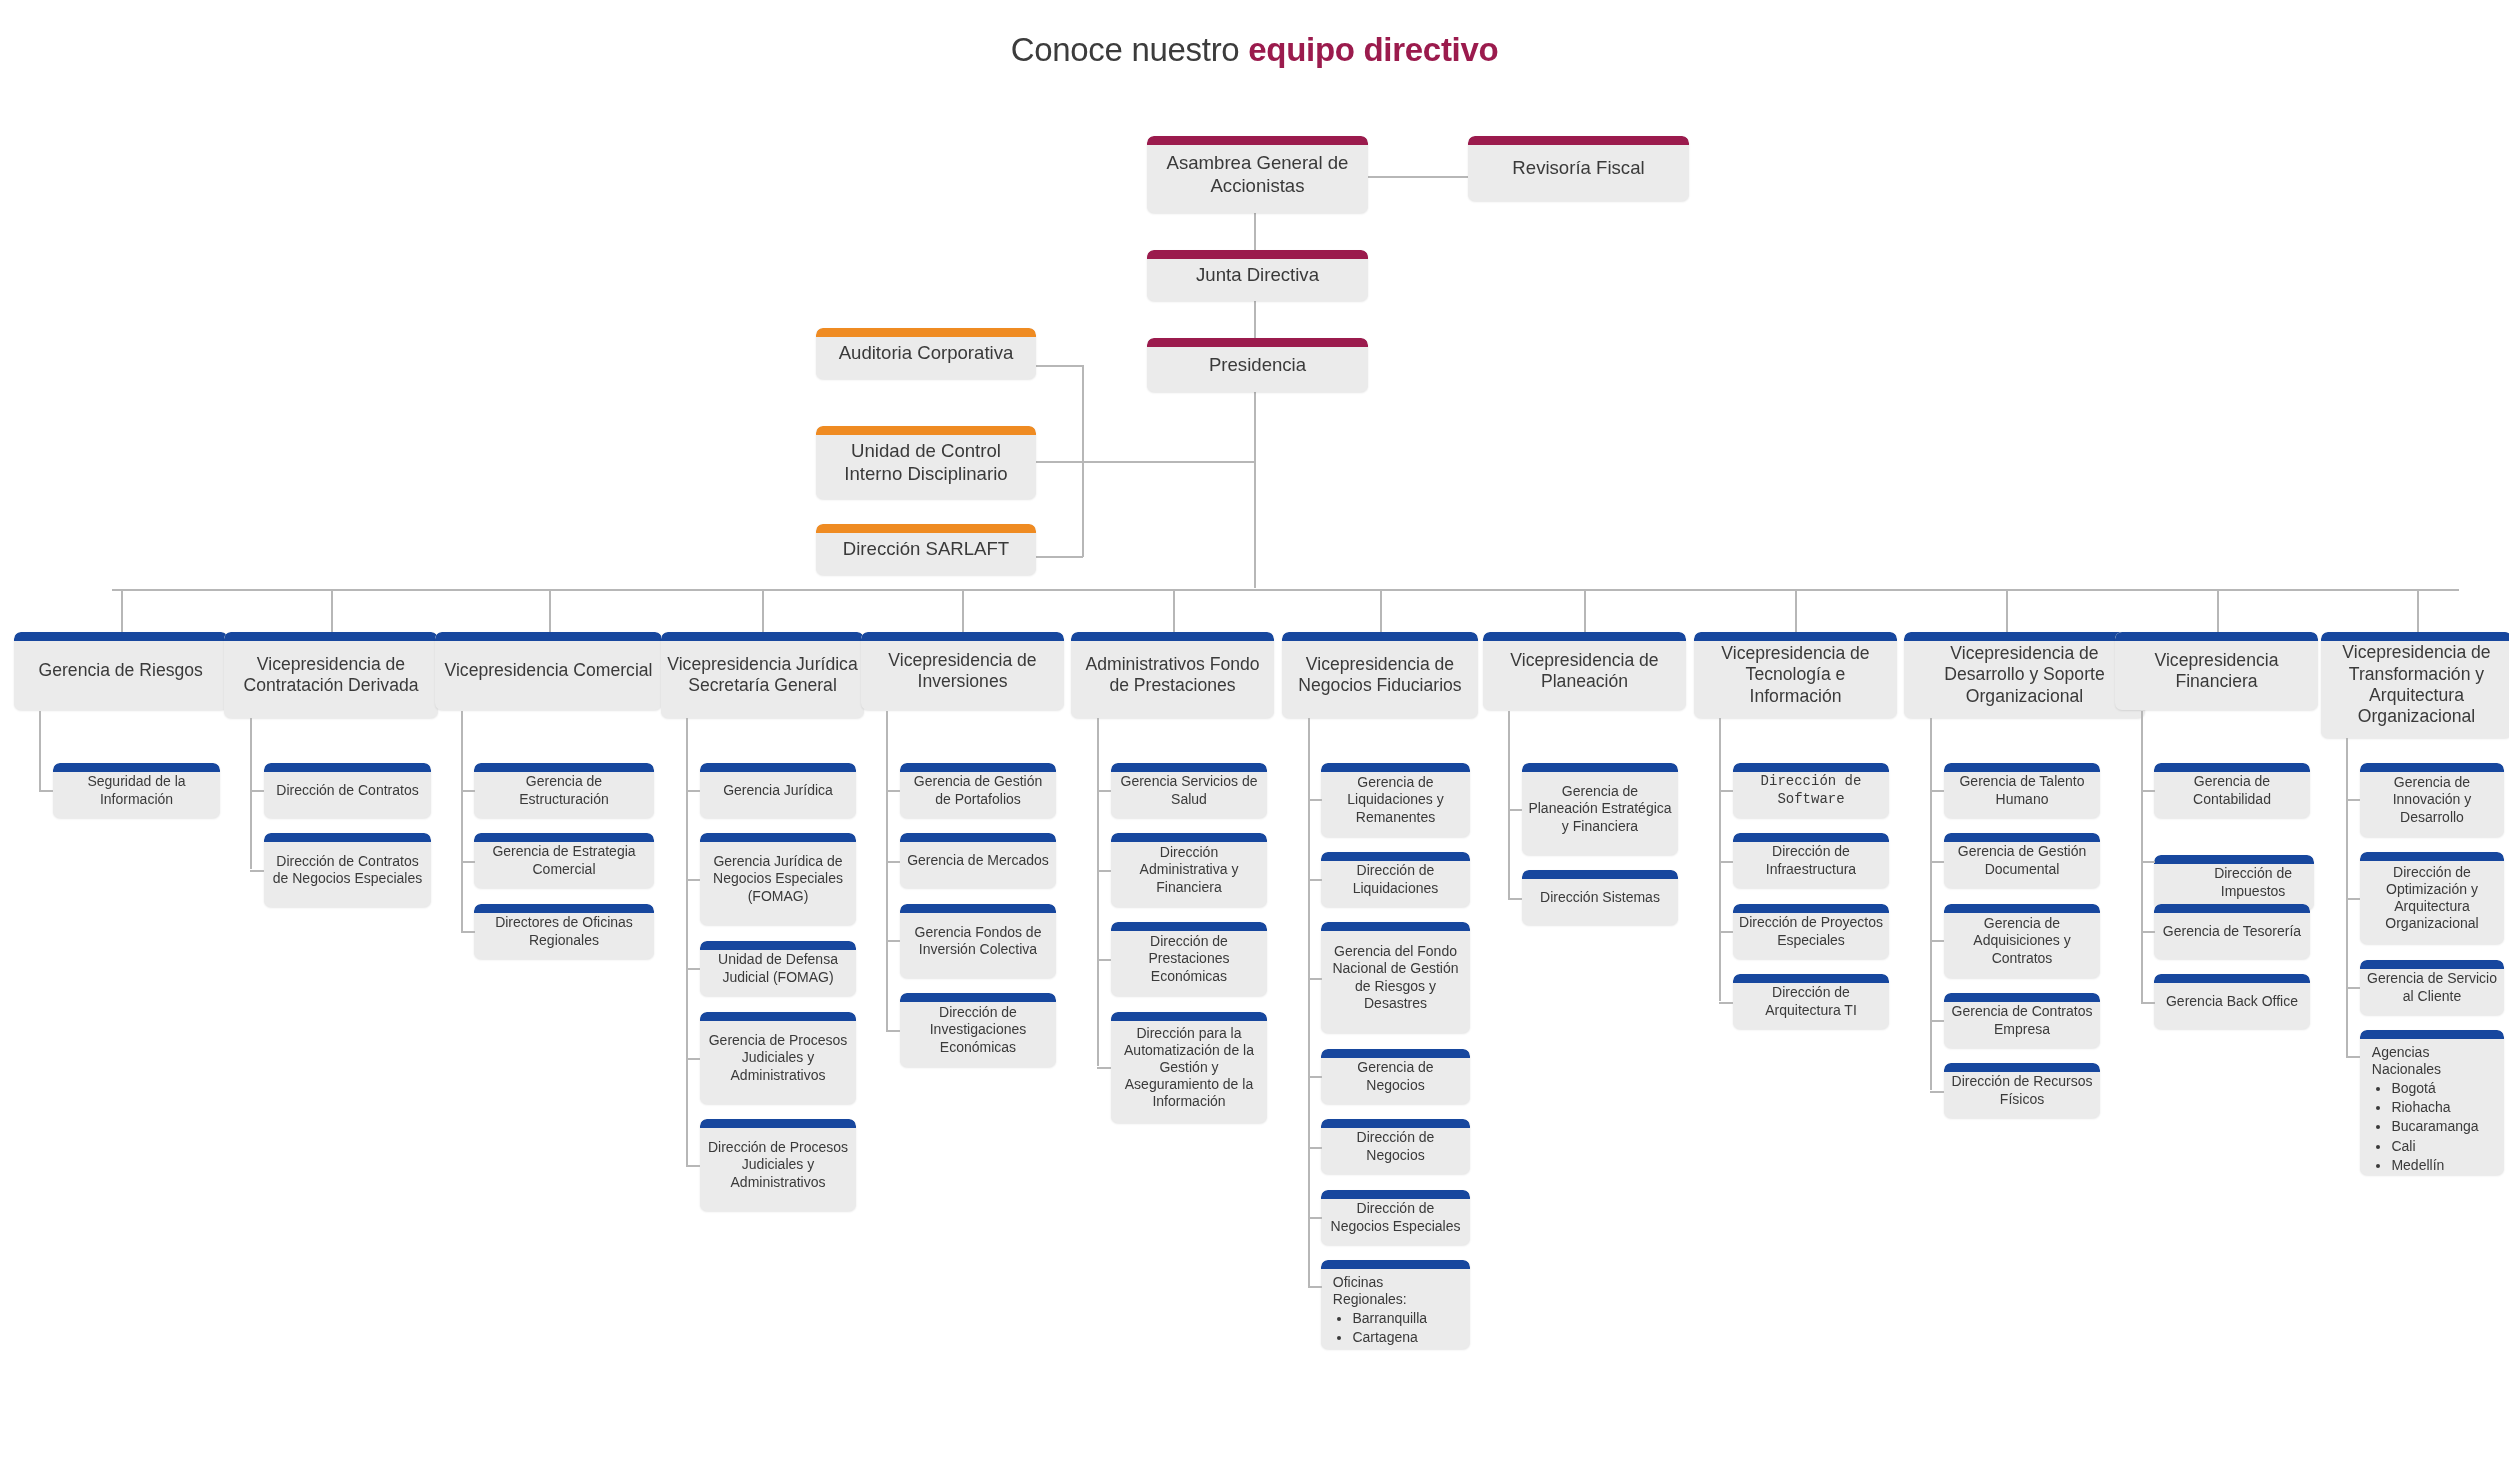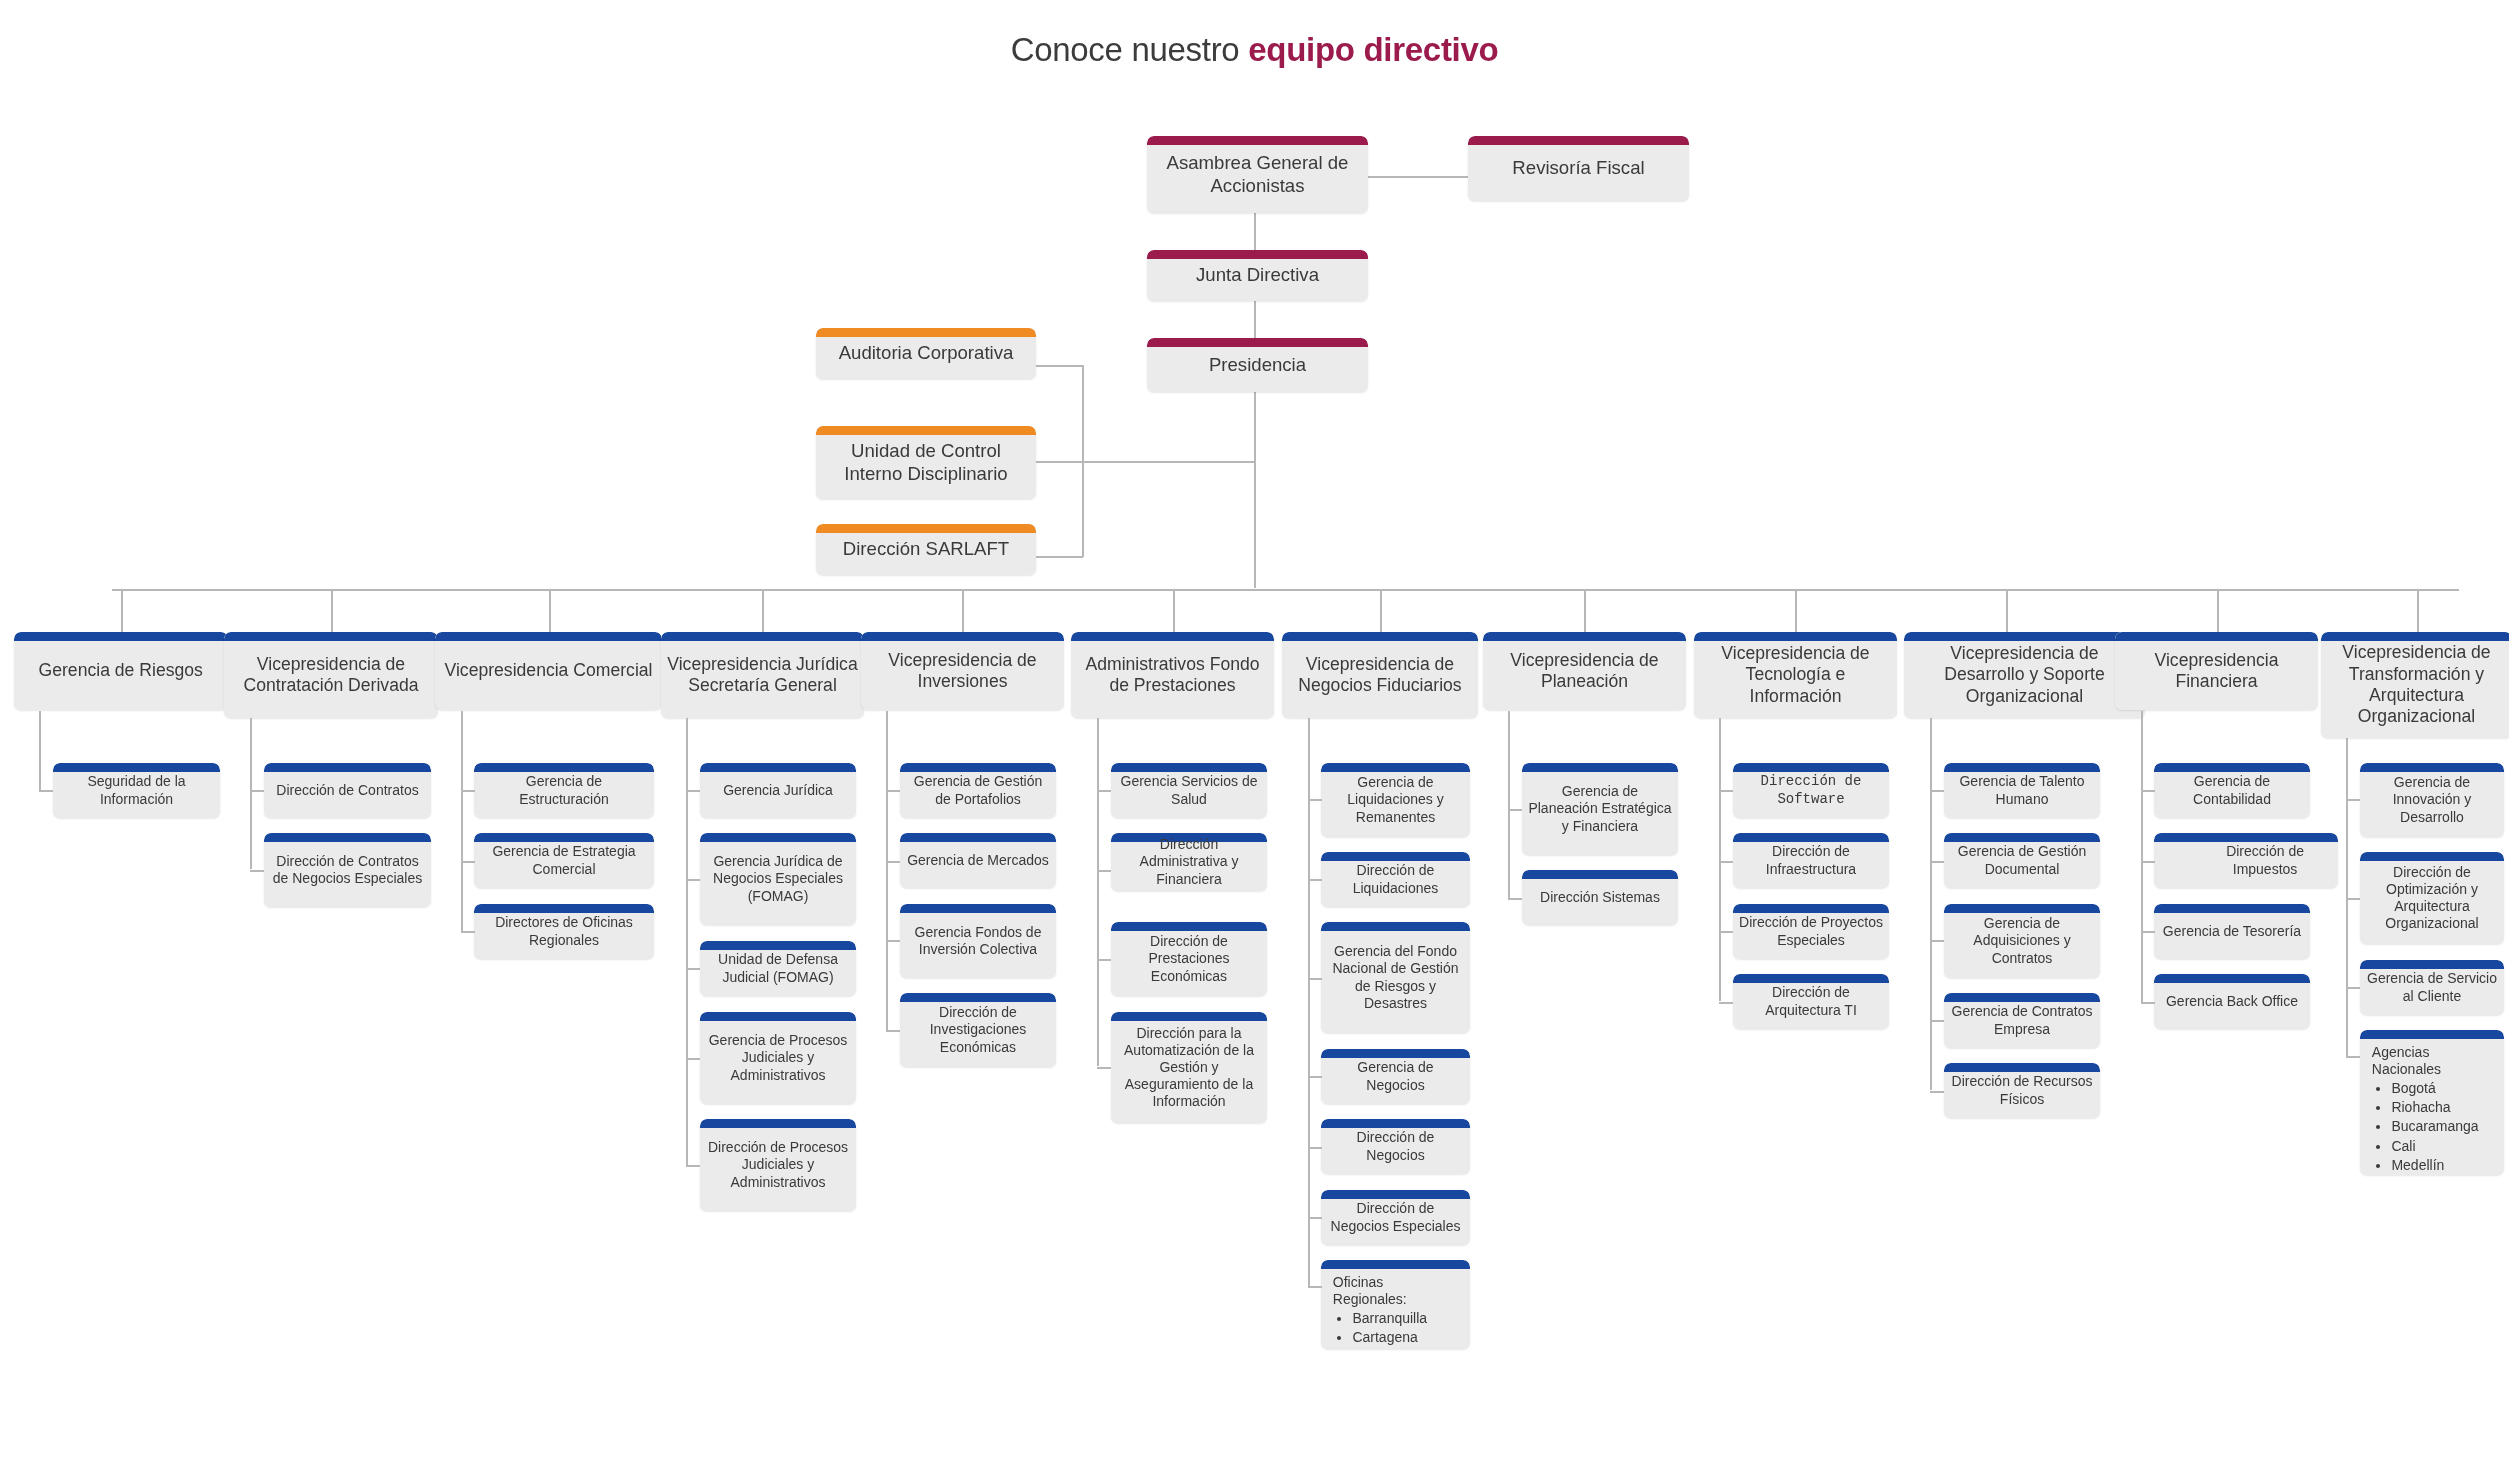--- a/index.html
+++ b/index.html
@@ -236,21 +236,21 @@
       <div class="node lvl-vp" style="left: 1071px; top: 632px; width: 203px; height: 86px;">
         <div class="bar bar-blue"></div>
         <div class="txt">Administrativos Fondo de Prestaciones</div>
       </div>
       <div class="ln v" style="left: 1173px; top: 589px; height: 43px;"></div>
       <div class="node lvl-child" style="left: 1111px; top: 763px; width: 156px; height: 55px;">
         <div class="bar bar-blue"></div>
         <div class="txt">Gerencia Servicios de Salud</div>
       </div>
       <div class="ln h" style="left: 1097px; top: 790px; width: 13.7px;"></div>
-      <div class="node lvl-child" style="left: 1111px; top: 833px; width: 156px; height: 58px;">
+      <div class="node lvl-child" style="left: 1111px; top: 833px; width: 156px; height: 74px;">
         <div class="bar bar-blue"></div>
         <div class="txt">Dirección Administrativa y Financiera</div>
       </div>
       <div class="ln h" style="left: 1097px; top: 870px; width: 13.7px;"></div>
       <div class="node lvl-child" style="left: 1111px; top: 922px; width: 156px; height: 74px;">
         <div class="bar bar-blue"></div>
         <div class="txt">Dirección de Prestaciones Económicas</div>
       </div>
       <div class="ln h" style="left: 1097px; top: 959px; width: 13.7px;"></div>
       <div class="node lvl-child" style="left: 1111px; top: 1012px; width: 156px; height: 111px;">
@@ -380,21 +380,21 @@
       <div class="node lvl-vp" style="left: 2115px; top: 632px; width: 203px; height: 78px;">
         <div class="bar bar-blue"></div>
         <div class="txt">Vicepresidencia Financiera</div>
       </div>
       <div class="ln v" style="left: 2217px; top: 589px; height: 43px;"></div>
       <div class="node lvl-child" style="left: 2154px; top: 763px; width: 156px; height: 55px;">
         <div class="bar bar-blue"></div>
         <div class="txt">Gerencia de Contabilidad</div>
       </div>
       <div class="ln h" style="left: 2141px; top: 790px; width: 13.7px;"></div>
-      <div class="node lvl-child" style="left: 2154px; top: 833px; width: 184px; height: 55px; padding-left: 44px;">
+      <div class="node lvl-child" style="left: 2154px; top: 855px; width: 160px; height: 55px; padding-left: 44px;">
         <div class="bar bar-blue"></div>
         <div class="txt">Dirección de Impuestos</div>
       </div>
       <div class="ln h" style="left: 2141px; top: 861px; width: 13.7px;"></div>
       <div class="node lvl-child" style="left: 2154px; top: 904px; width: 156px; height: 55px;">
         <div class="bar bar-blue"></div>
         <div class="txt">Gerencia de Tesorería</div>
       </div>
       <div class="ln h" style="left: 2141px; top: 931px; width: 13.7px;"></div>
       <div class="node lvl-child" style="left: 2154px; top: 974px; width: 156px; height: 55px;">

